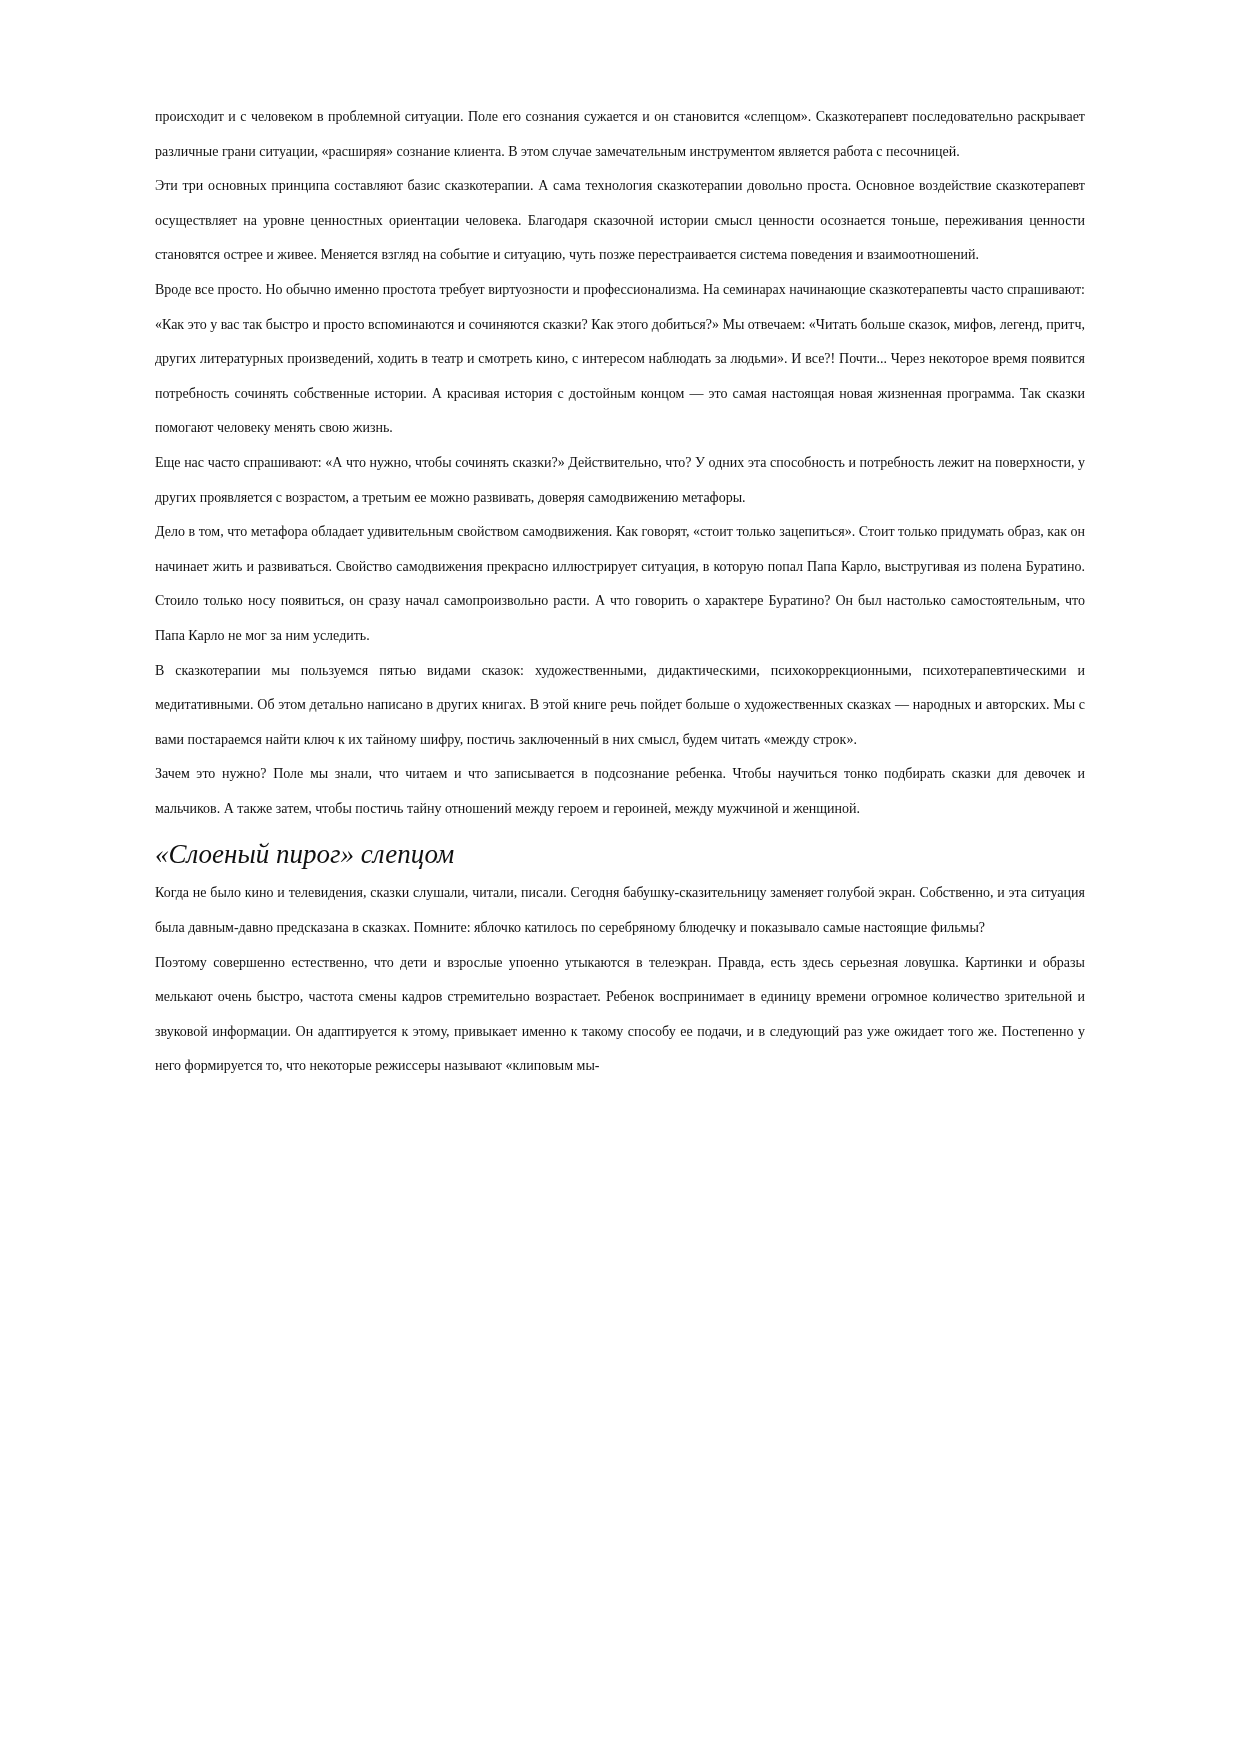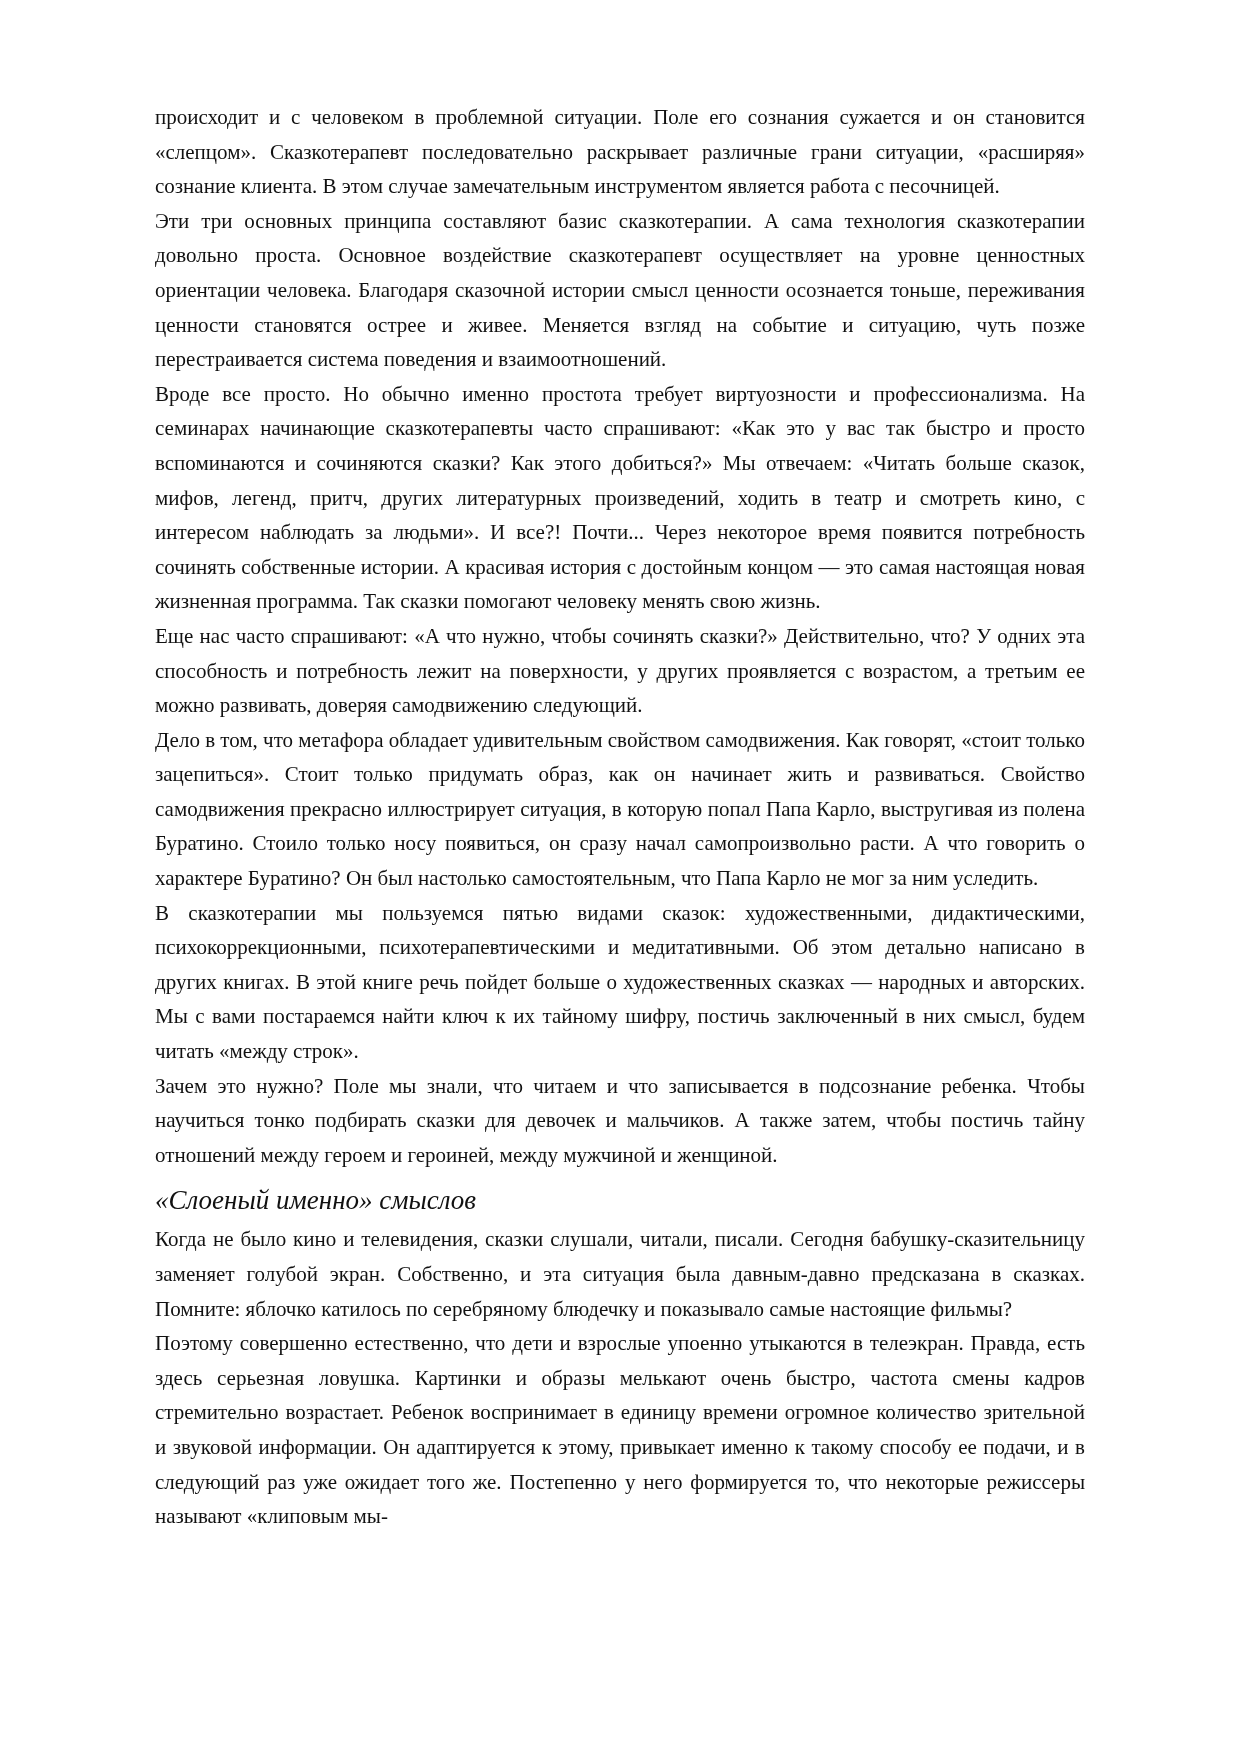--- a/index.html
+++ b/index.html
@@ -18,21 +18,21 @@
   }
   .text-column {
     position: absolute;
     left: 155px;
     top: 100px;
     width: 930px;
   }
   .para {
     margin: 0;
     font-family: "Liberation Serif", "DejaVu Serif", serif;
-    font-size: 21px;
+    font-size: 14px;
     line-height: 34.6px;
     color: #111111;
     text-align: justify;
     text-justify: inter-word;
     text-indent: 0;
     -webkit-font-smoothing: none;
   }
   .para + .para {
     margin-top: 0;
   }
@@ -63,37 +63,37 @@
 
     <p class="para">
       <span>Эти три основных принципа составляют базис сказкотерапии. А сама технология сказкотерапии довольно проста. </span><span class="em-italic">Основное воздействие сказкотерапевт осуществляет на уровне ценностных ориентации человека. Благодаря сказочной истории смысл ценности осознается тоньше, переживания ценности становятся острее и живее. Меняется взгляд на событие и ситуацию, чуть позже перестраивается система поведения и взаимоотношений.</span>
     </p>
 
     <p class="para">
       <span>Вроде все просто. Но обычно именно простота требует виртуозности и профессионализма. На семинарах начинающие сказкотерапевты часто спрашивают: «Как это у вас так быстро и просто вспоминаются и сочиняются сказки? Как этого добиться?» Мы отвечаем: «Читать больше сказок, мифов, легенд, притч, других литературных произведений, ходить в театр и смотреть кино, с интересом наблюдать за людьми». И все?! Почти... Через некоторое время появится потребность сочинять собственные истории. А красивая история с достойным концом — это самая настоящая новая жизненная программа. Так сказки помогают человеку менять свою жизнь.</span>
     </p>
 
     <p class="para">
-      <span>Еще нас часто спрашивают: «А что нужно, чтобы сочинять сказки?» Действительно, что? У одних эта способность и потребность лежит на поверхности, у других проявляется с возрастом, а третьим ее можно развивать, </span><span class="em-italic">доверяя самодвижению следующий.</span>
+      <span>Еще нас часто спрашивают: «А что нужно, чтобы сочинять сказки?» Действительно, что? У одних эта способность и потребность лежит на поверхности, у других проявляется с возрастом, а третьим ее можно развивать, </span><span class="em-italic">доверяя самодвижению метафоры.</span>
     </p>
 
     <p class="para">
       <span>Дело в том, что метафора обладает удивительным свойством самодвижения. Как говорят, «стоит только зацепиться». Стоит только придумать образ, как он начинает жить и развиваться. Свойство самодвижения прекрасно иллюстрирует ситуация, в которую попал Папа Карло, выстругивая из полена Буратино. Стоило только носу появиться, он сразу начал самопроизвольно расти. А что говорить о характере Буратино? Он был настолько самостоятельным, что Папа Карло не мог за ним уследить.</span>
     </p>
 
 
     <p class="para">
       <span>В сказкотерапии мы пользуемся пятью видами сказок: художественными, дидактическими, психокоррекционными, психотерапевтическими и медитативными. Об этом детально написано в других книгах. В этой книге речь пойдет больше о художественных сказках — народных и авторских. Мы с вами постараемся найти ключ к их тайному шифру, постичь заключенный в них смысл, будем читать «между строк».</span>
     </p>
 
     <p class="para">
       <span>Зачем это нужно? Поле мы знали, </span><span class="em-italic">что</span><span> читаем и что записывается в подсознание ребенка. Чтобы научиться тонко подбирать сказки для девочек и мальчиков. А также затем, чтобы постичь тайну отношений между героем и героиней, между мужчиной и женщиной.</span>
     </p>
 
-    <h2 class="section-heading">«Слоеный именно» смыслов</h2>
+    <h2 class="section-heading">«Слоеный пирог» слепцом</h2>
 
 
     <p class="para">
       <span>Когда не было кино и телевидения, сказки слушали, читали, писали. Сегодня бабушку-сказительницу заменяет голубой экран. Собственно, и эта ситуация была давным-давно предсказана в сказках. Помните: яблочко катилось по серебряному блюдечку и показывало самые настоящие фильмы?</span>
     </p>
 
     <p class="para">
       <span>Поэтому совершенно естественно, что дети и взрослые упоенно утыкаются в телеэкран. Правда, есть здесь серьезная ловушка. Картинки и образы мелькают очень быстро, частота смены кадров стремительно возрастает. Ребенок воспринимает в единицу времени огромное количество зрительной и звуковой информации. Он адаптируется к этому, привыкает именно к такому способу ее подачи, и в следующий раз уже ожидает того же. Постепенно у него формируется то, что некоторые режиссеры называют «клиповым мы-</span>
     </p>
 

